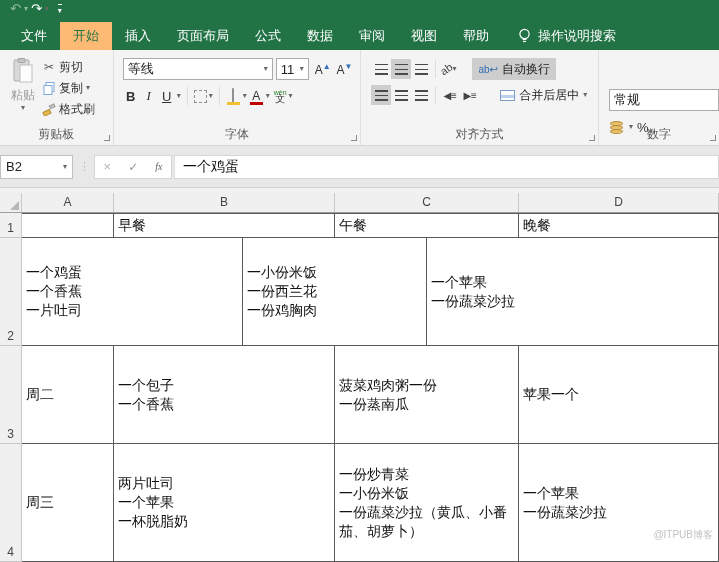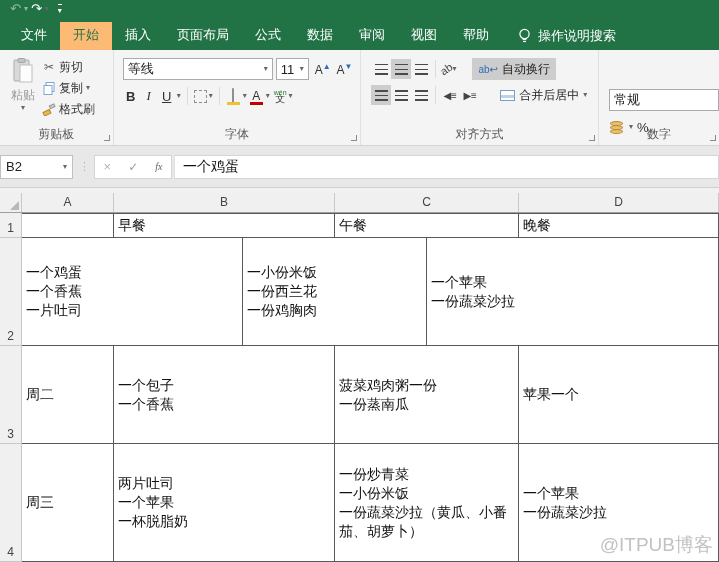--- a/index.html
+++ b/index.html
@@ -107,37 +107,37 @@
   .colhdr { border-right:1px solid #c8c8c8; text-align:center; line-height:19px; font-size:12px; color:#444; }
   .grow { display:flex; }
   .rowhdr { width:22px; background:#f0f0f0; border-right:1px solid #c8c8c8; border-bottom:1px solid #c8c8c8;
             display:flex; align-items:flex-end; justify-content:center; font-size:12px; color:#444; padding-bottom:2px; }
   .cell { border-right:1px solid #595959; border-bottom:1px solid #595959;
           font-size:14px; color:#111; display:flex; align-items:center; padding-left:4px;
           white-space:pre-line; line-height:19px; overflow:hidden; }
   .grow:first-of-type .cell { border-top:1px solid #595959; }
   .flex1 { flex:1; }
 
-  .watermark { position:absolute; right:6px; bottom:4px; color:#c2c2c2; font-size:19px; }
+  .watermark { position:absolute; right:6px; bottom:20px; color:#c2c2c2; font-size:10px; }
 </style>
 </head>
 <body>
 
 <div class="titlebar">
   <div class="qat">
     <span class="glyph disabled">↶</span>
     <span class="dd disabled">▾</span>
     <span class="glyph">↷</span>
     <span class="dd">▾</span>
     <span class="custom">▾</span>
   </div>
 </div>
 
 <div class="tabbar">
-  <div id="tabs" style="display: flex; font-family: Liberation Mono, monospace;">
+  <div id="tabs" style="display: flex;">
       <div class="tab">文件</div>
       <div class="tab active">开始</div>
       <div class="tab">插入</div>
       <div class="tab">页面布局</div>
       <div class="tab">公式</div>
       <div class="tab">数据</div>
       <div class="tab">审阅</div>
       <div class="tab">视图</div>
       <div class="tab">帮助</div>
     </div>

